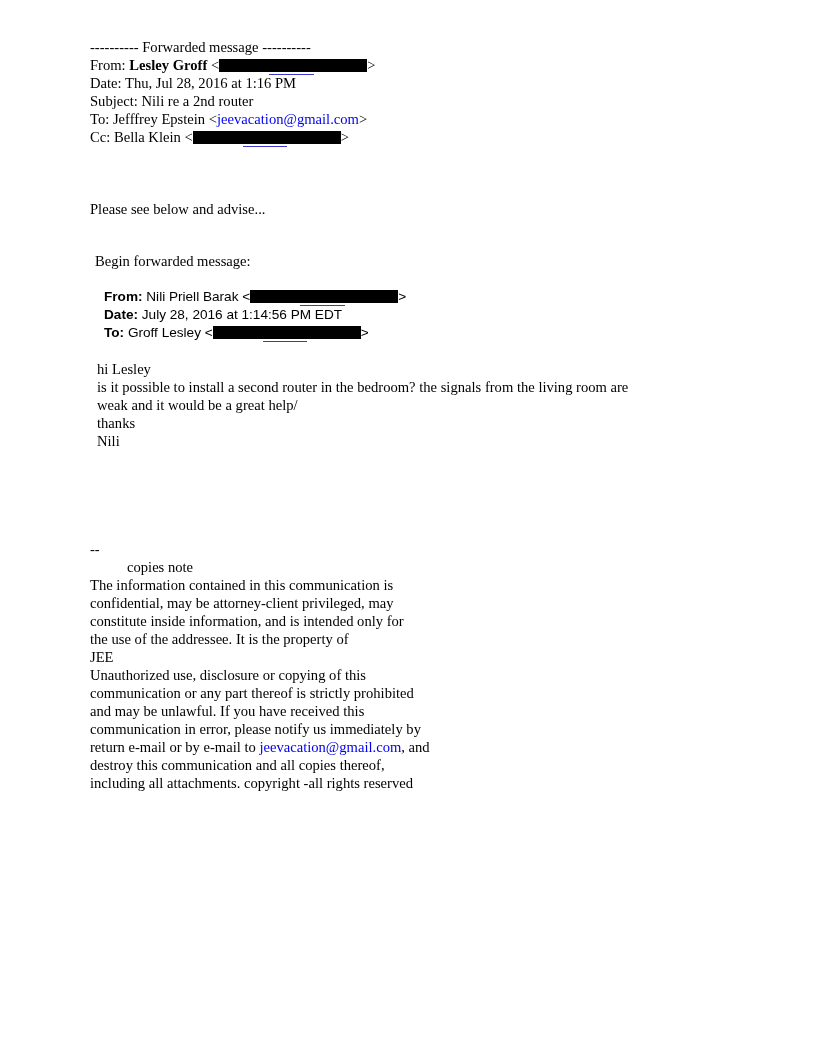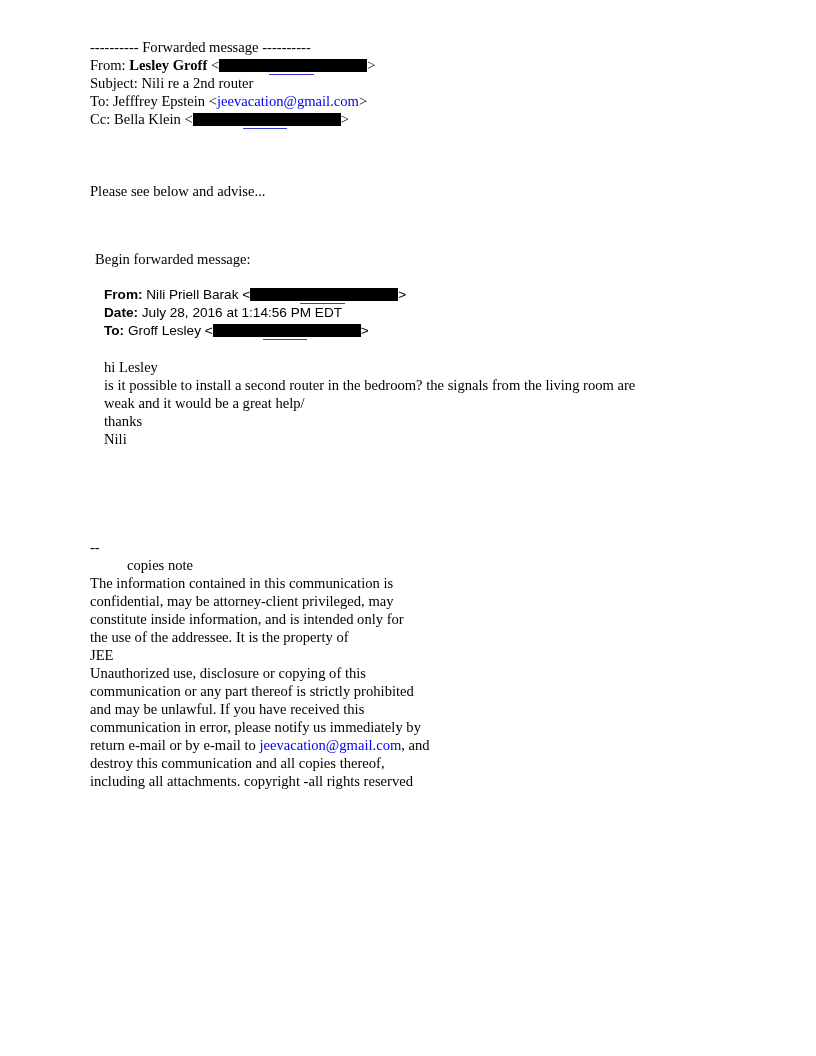--- a/index.html
+++ b/index.html
@@ -41,35 +41,36 @@
   .redaction::after {
     
     content: "";
     position: absolute;
     left: 34%;
     width: 30%;
     bottom: -3px;
     border-bottom: 1.5px solid #3a3ac8;
   }
   .intro { margin-top: 54px; }
-  .begin-line { margin-top: 50px; margin-left: 5px; }
+  .begin-line { margin-top: 34px; margin-left: 5px; }
   .inner-headers { margin-top: 18px; margin-left: 14px; }
-  .body-text { margin-top: 18px; margin-left: 14px; }
+  .body-text { margin-top: 18px; margin-left: 7px; }
   .signature { margin-top: 90px; }
   .note-indent { padding-left: 37px; }
 </style>
 </head>
 <body>
 
 <div class="page">
   <div class="content">
 
     <div class="serif">
       <div>---------- Forwarded message ----------</div>
       <div><span>From: </span><span class="b">Lesley Groff</span><span> &lt;</span><span class="redaction"></span><span>&gt;</span></div>
+      <div>Date: Thu, Jul 28, 2016 at 1:16 PM</div>
       <div>Subject: Nili re a 2nd router</div>
       <div><span>To: Jefffrey Epstein &lt;</span><a class="link">jeevacation@gmail.com</a><span>&gt;</span></div>
       <div><span>Cc: Bella Klein &lt;</span><span class="redaction"></span><span>&gt;</span></div>
     </div>
 
     <div class="serif intro">Please see below and advise...</div>
 
     <div class="serif begin-line">Begin forwarded message:</div>
 
     <div class="sans inner-headers">

